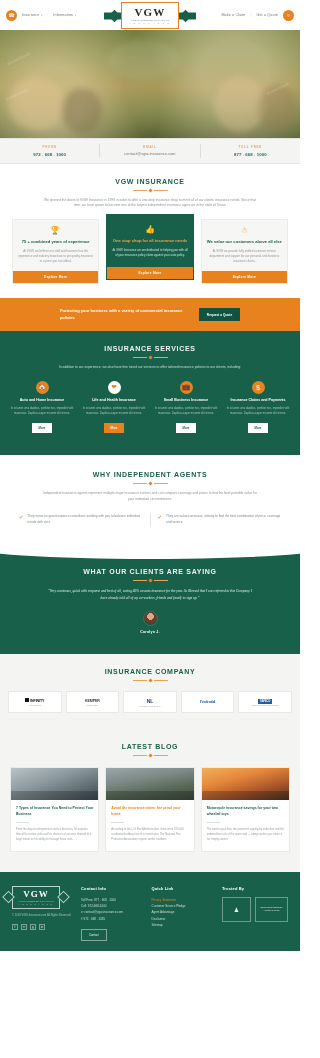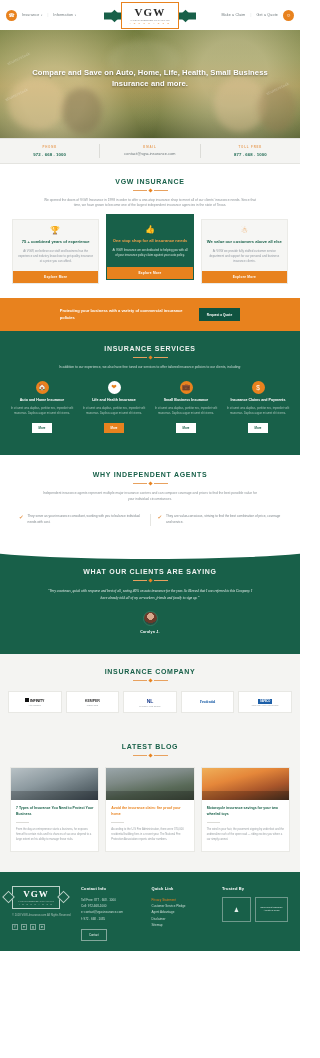--- a/index.html
+++ b/index.html
@@ -296,21 +296,20 @@
 
   <div class="hero">
     <div class="blob b5"></div>
     <div class="blob b1"></div>
     <div class="blob b2"></div>
     <div class="blob b3"></div>
     <div class="blob b4"></div>
     <div class="wm" style="left:6px;top:26px;">shutterstock</div>
     <div class="wm" style="left:4px;top:62px;">shutterstock</div>
     <div class="wm" style="right:10px;top:56px;">shutterstock</div>
-    <div class="hero-text">Compare and Save on Auto, Home, Life, Health, Small Business Insurance and more.</div>
   </div>
 
   <div class="contactbar">
     <div class="cb-item">
       <div class="cb-label">PHONE</div>
       <div class="cb-value">972 . 668 . 1000</div>
     </div>
     <div class="cb-item">
       <div class="cb-label">EMAIL</div>
       <div class="cb-value mail">contact@vgw-insurance.com</div>

